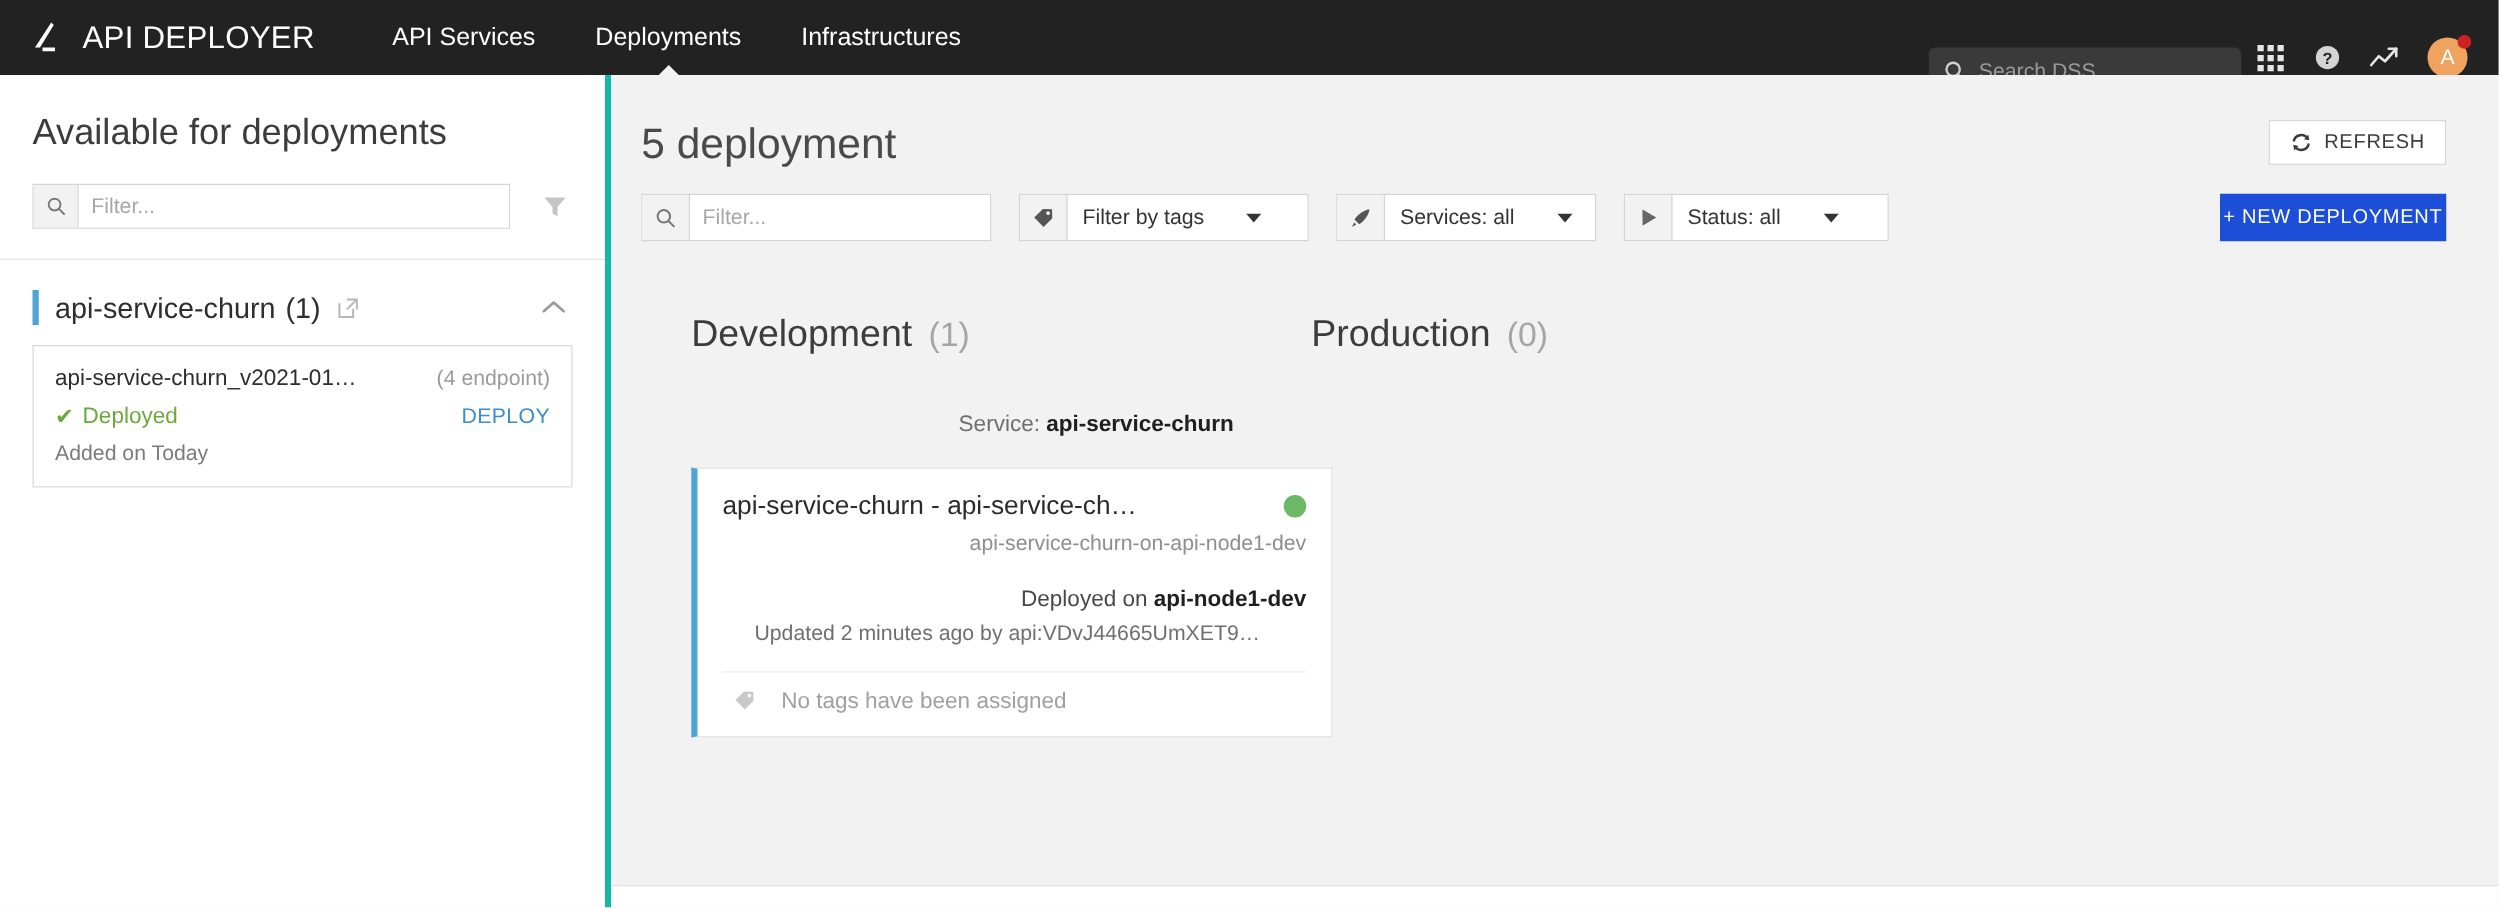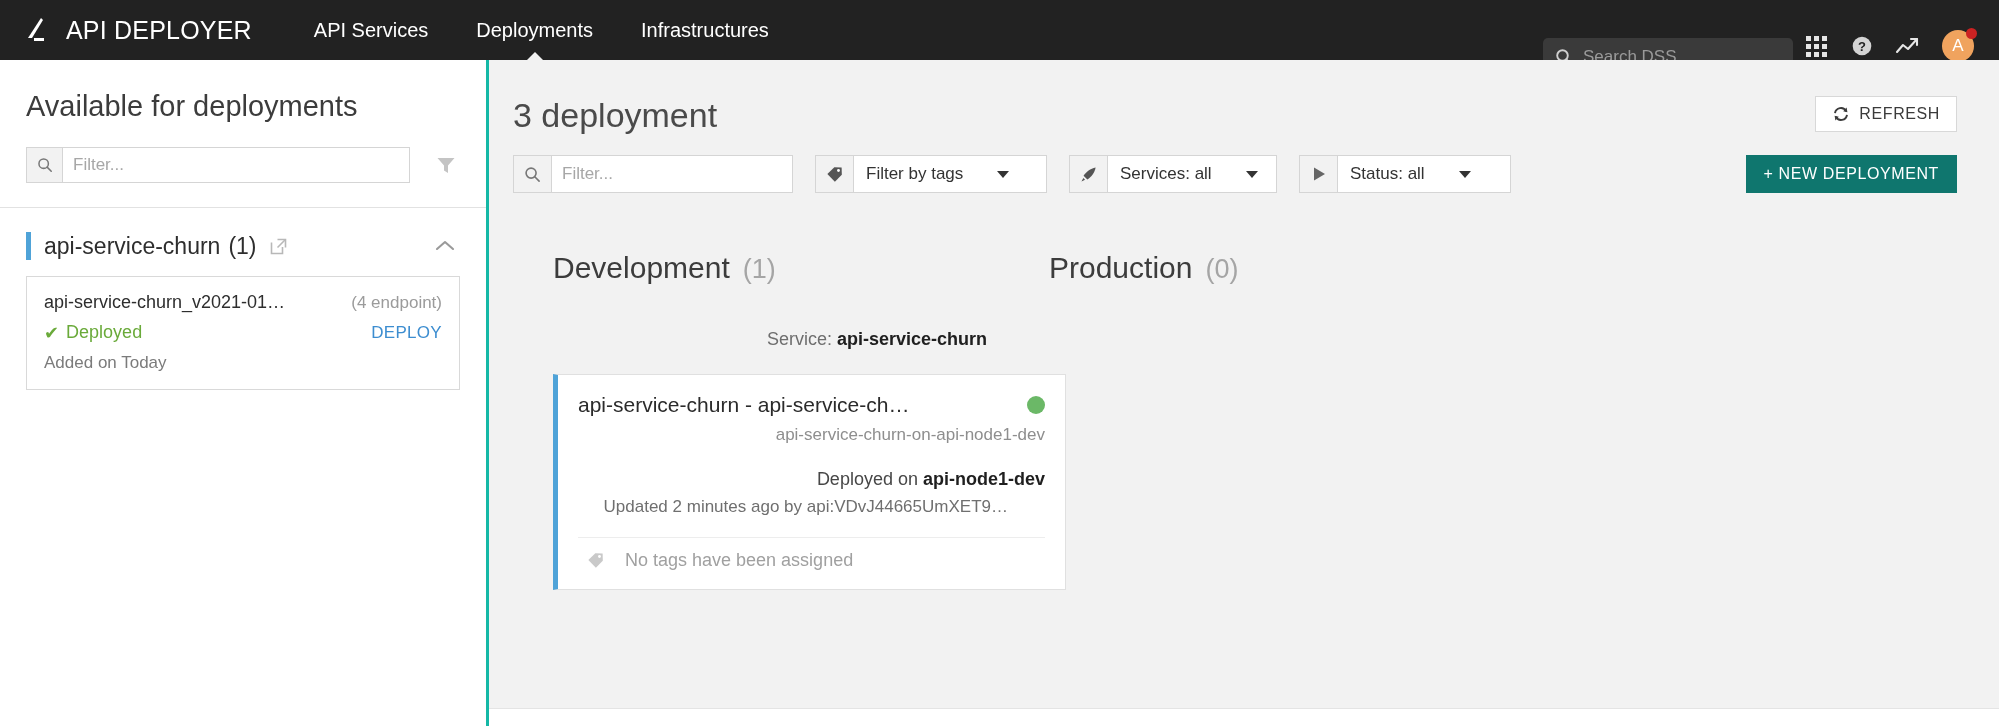--- a/index.html
+++ b/index.html
@@ -98,21 +98,21 @@
   }
 
   
   .page { display: flex; height: 666px; }
 
   
   .left-panel {
     width: 489px;
     flex: 0 0 489px;
     background: #ffffff;
-    border-right: 3px solid #14b8a6;
+    border-right: 5px solid #14b8a6;
     position: relative;
   }
   .lp-title {
     font-size: 29px;
     color: #3c3c3c;
     font-weight: normal;
     padding: 30px 0 0 26px;
   }
   .lp-filterrow {
     display: flex; align-items: center;
@@ -244,25 +244,25 @@
     border-left: 6px solid transparent;
     border-right: 6px solid transparent;
     border-top: 7px solid #333;
     margin-left: 34px;
   }
   .w-services .tb-select { width: 168px; }
   .w-tags .tb-select   { width: 192px; color: #333; }
   .w-status .tb-select  { width: 172px; }
   .new-dep-btn {
     margin-left: auto;
-    background: #0f766e;
+    background: #1d4ed8;
     color: #ffffff;
     height: 38px;
     display: flex; align-items: center; justify-content: center;
-    padding: 0 18px;
+    padding: 0 3px;
     font-size: 16px; letter-spacing: 0.6px;
     cursor: pointer;
     white-space: nowrap;
   }
 
   
   .columns { display: flex; padding: 58px 0 0 0; }
   .col { flex: 0 0 auto; text-align: right; }
   .col-dev { width: 498px; padding-left: 24px; }
   .col-prod { width: 498px; padding-left: 22px; }
@@ -438,21 +438,21 @@
           <span class="ver-deploy">DEPLOY</span>
         </div>
         <div class="ver-added">Added on Today</div>
       </div>
     </div>
   </div>
 
   <div class="main">
 
     <div class="main-head">
-      <h1 class="main-title">3 deployment</h1>
+      <h1 class="main-title">5 deployment</h1>
       <div class="refresh-btn">
         <span class="ricon">
           <svg width="18" height="18" viewBox="0 0 18 18">
             <path d="M3 8.2 A6 6 0 0 1 14.2 6.2" fill="none" stroke="#3b3b3b" stroke-width="1.9"></path>
             <polygon points="14.6,2.6 15.4,7.2 11.2,6.3" fill="#3b3b3b"></polygon>
             <path d="M15 9.8 A6 6 0 0 1 3.8 11.8" fill="none" stroke="#3b3b3b" stroke-width="1.9"></path>
             <polygon points="3.4,15.4 2.6,10.8 6.8,11.7" fill="#3b3b3b"></polygon>
           </svg>
         </span>
         <span>REFRESH</span>

